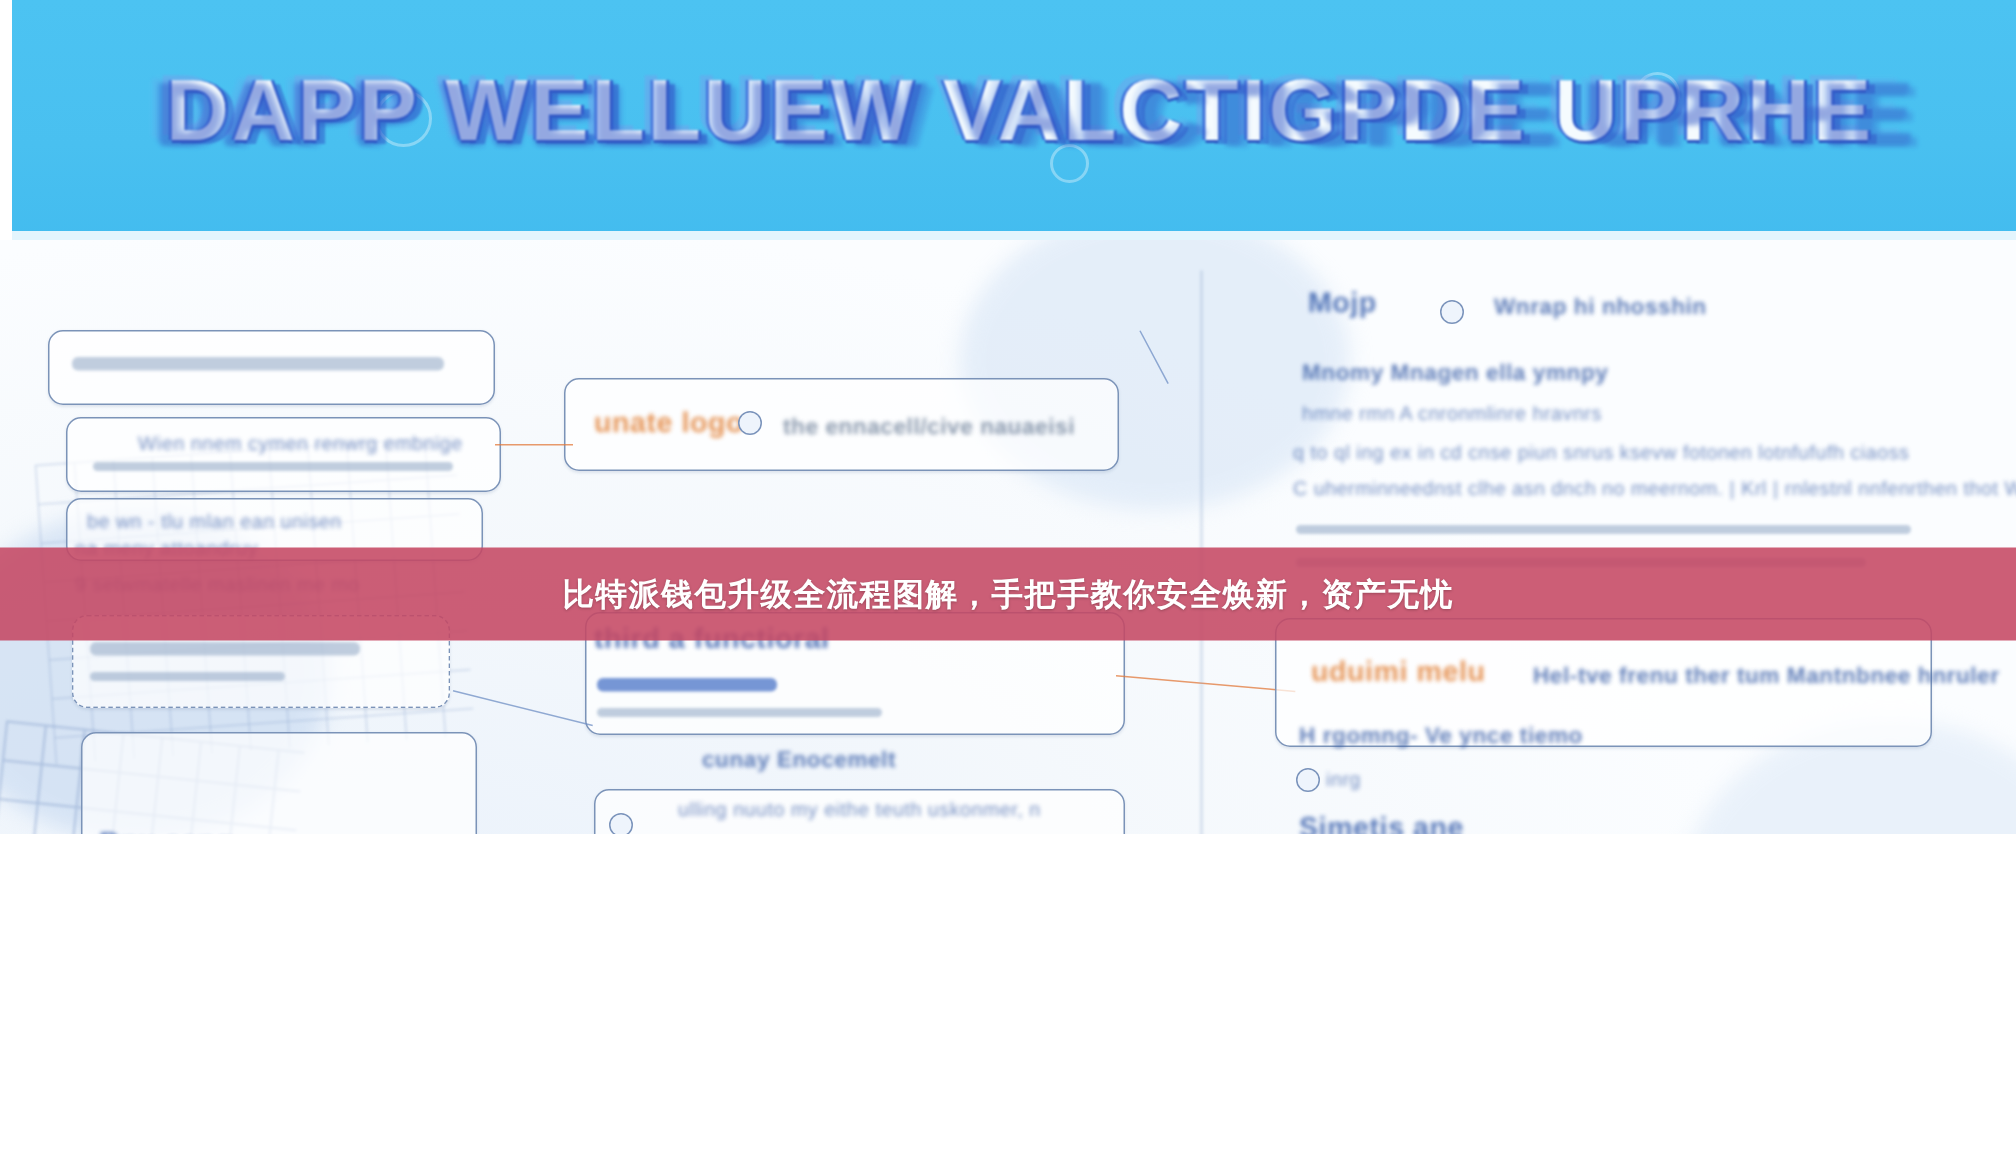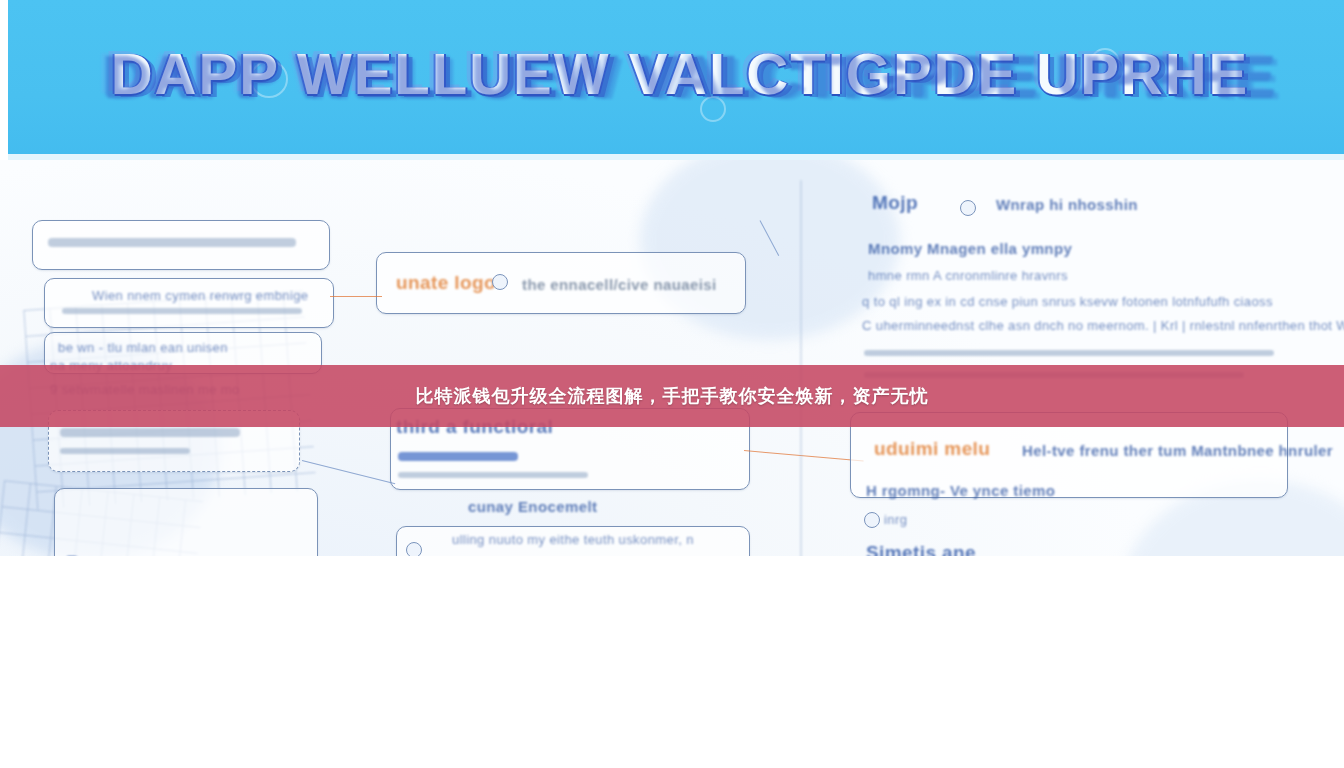--- a/index.html
+++ b/index.html
@@ -173,21 +173,21 @@
     top: 365px;
     width: 1344px;
     height: 62px;
     background: rgba(197, 72, 99, 0.88);
     display: flex;
     align-items: center;
     justify-content: center;
   }
   .headline-text {
     color: #ffffff;
-    font-size: 18px;
+    font-size: 21px;
     font-weight: bold;
     letter-spacing: 1px;
     white-space: nowrap;
     text-shadow: 0 1px 2px rgba(0,0,0,.25);
   }
 </style>
 </head>
 <body>
 
 <div id="stage">

